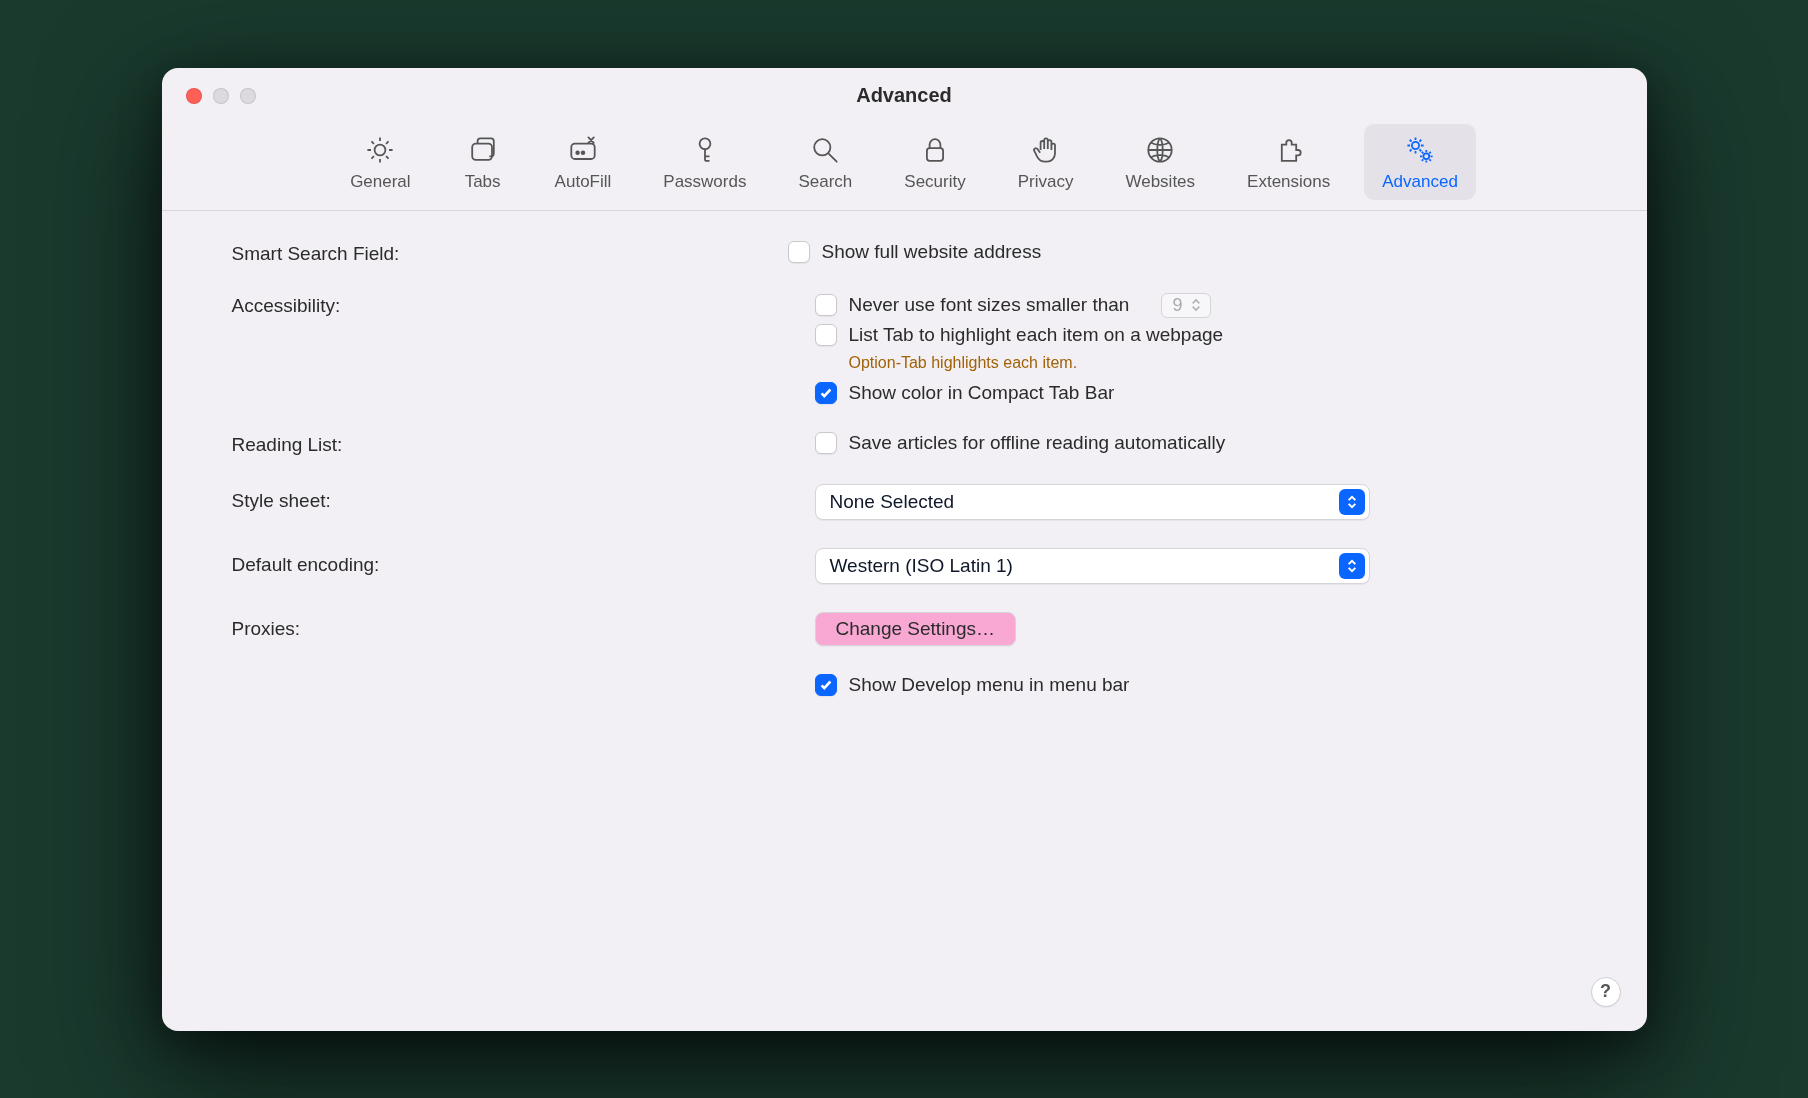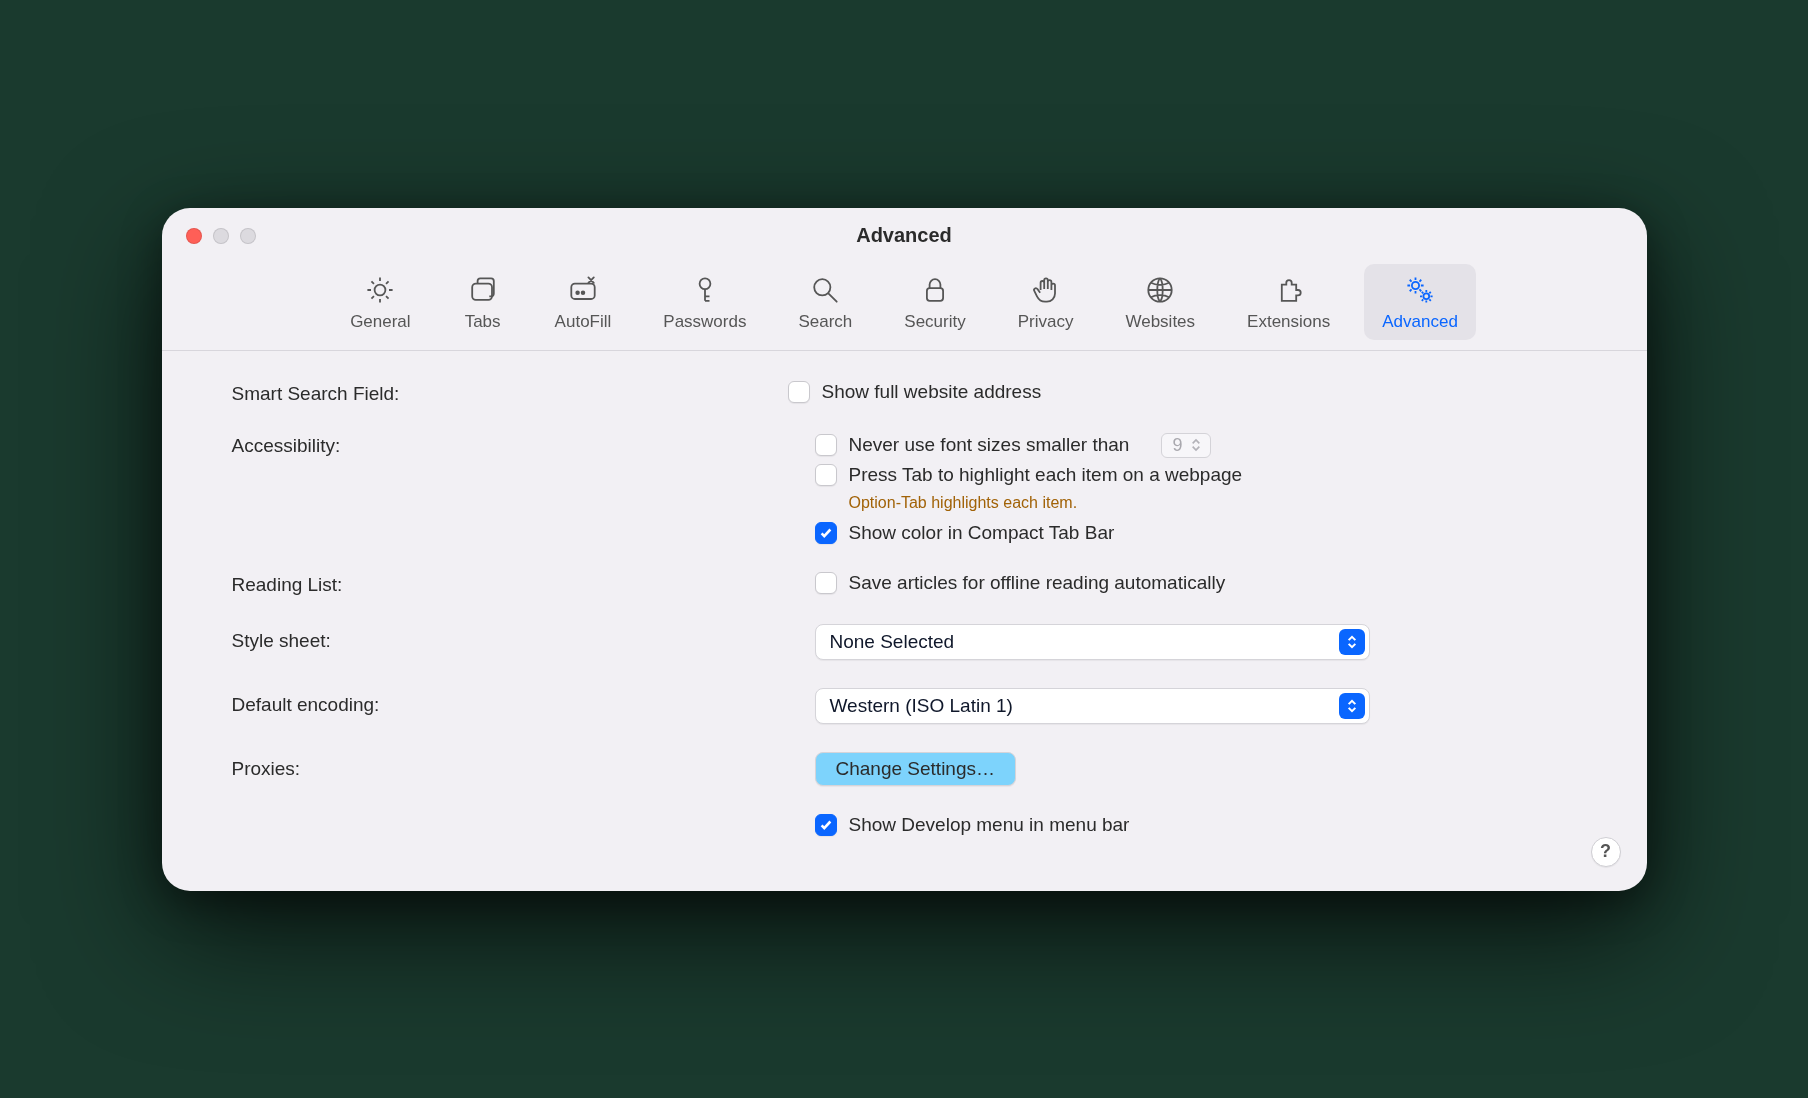--- a/index.html
+++ b/index.html
@@ -7,23 +7,23 @@
     width: 1808px;
     height: 1098px;
     background: #1a3a2e;
     font-family: -apple-system, "Helvetica Neue", Helvetica, Arial, sans-serif;
     display: flex;
     align-items: center;
     justify-content: center;
   }
   .window {
     width: 1485px;
-    height: 683px;
+    height: 963px;
     background: #f2f0f4;
-    border-radius: 28px;
+    border-radius: 16px;
     box-shadow: 0 40px 120px rgba(0,0,0,0.7), 0 10px 40px rgba(0,0,0,0.4);
     overflow: hidden;
     position: relative;
   }
   .titlebar {
     position: relative;
     height: 56px;
     display: flex;
     align-items: center;
     justify-content: center;
@@ -129,21 +129,21 @@
     width: 26px; height: 26px;
     background:#0a66ff; border-radius:6px;
     display:flex; flex-direction:column; align-items:center; justify-content:center;
     gap: 0px;
   }
   .sel-btn svg { stroke:#fff; stroke-width:2.4; fill:none; }
 
   .btn {
     border: 1px solid #d5d4d9;
     border-radius: 8px;
-    background: #7dd3fc;
+    background: #f9a8d4;
     padding: 5px 20px;
     font-size: 19px;
     box-shadow: 0 1px 1px rgba(0,0,0,0.05);
   }
 
   .help {
     position:absolute;
     right: 26px;
     bottom: 24px;
     width: 30px; height: 30px;
@@ -291,21 +291,21 @@
             <span>9</span>
             <span class="arrow">
               <svg viewBox="0 0 12 16" width="10" height="14">
                   <path d="M2 6l4-4 4 4M2 10l4 4 4-4"></path>
                 </svg>
             </span>
           </span>
         </div>
         <div class="opt">
           <span class="chk"></span>
-          <span>Press Tab to highlight each item on a webpage</span>
+          <span>List Tab to highlight each item on a webpage</span>
         </div>
         <div class="hint">Option-Tab highlights each item.</div>
         <div class="opt" style="margin-top:4px;">
           <span class="chk checked">
             <svg viewBox="0 0 16 16" width="14" height="14">
                 <path d="M3 8.5l3 3L13 4"></path>
               </svg>
           </span>
           <span>Show color in Compact Tab Bar</span>
         </div>

